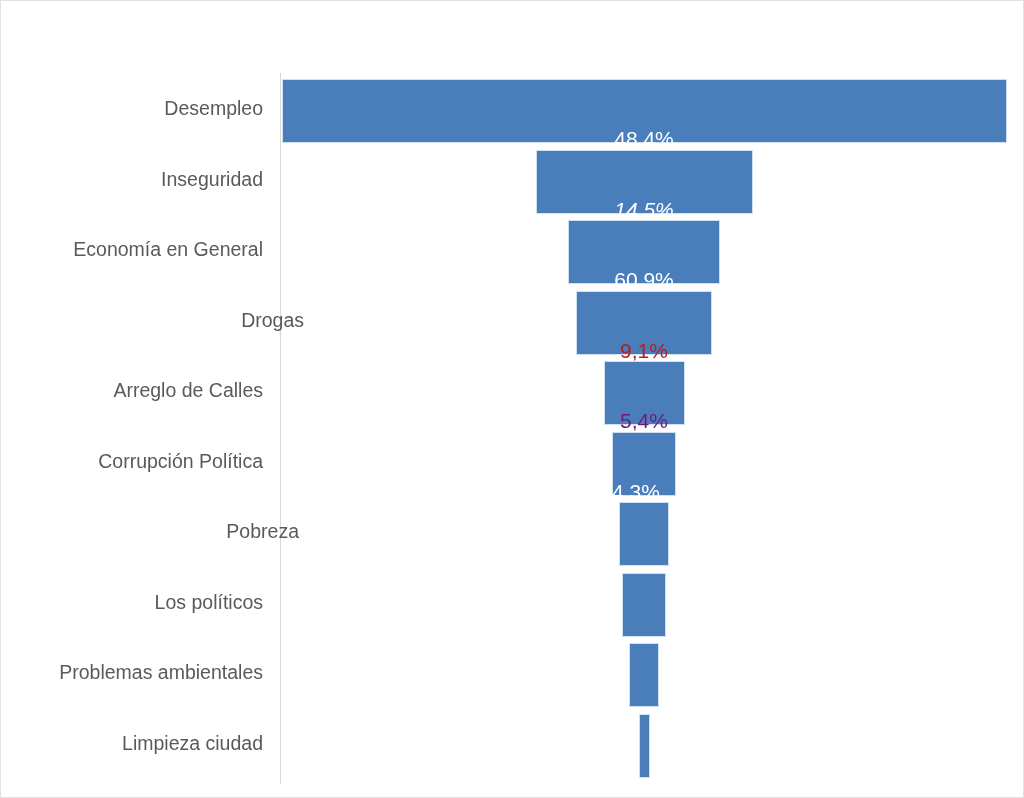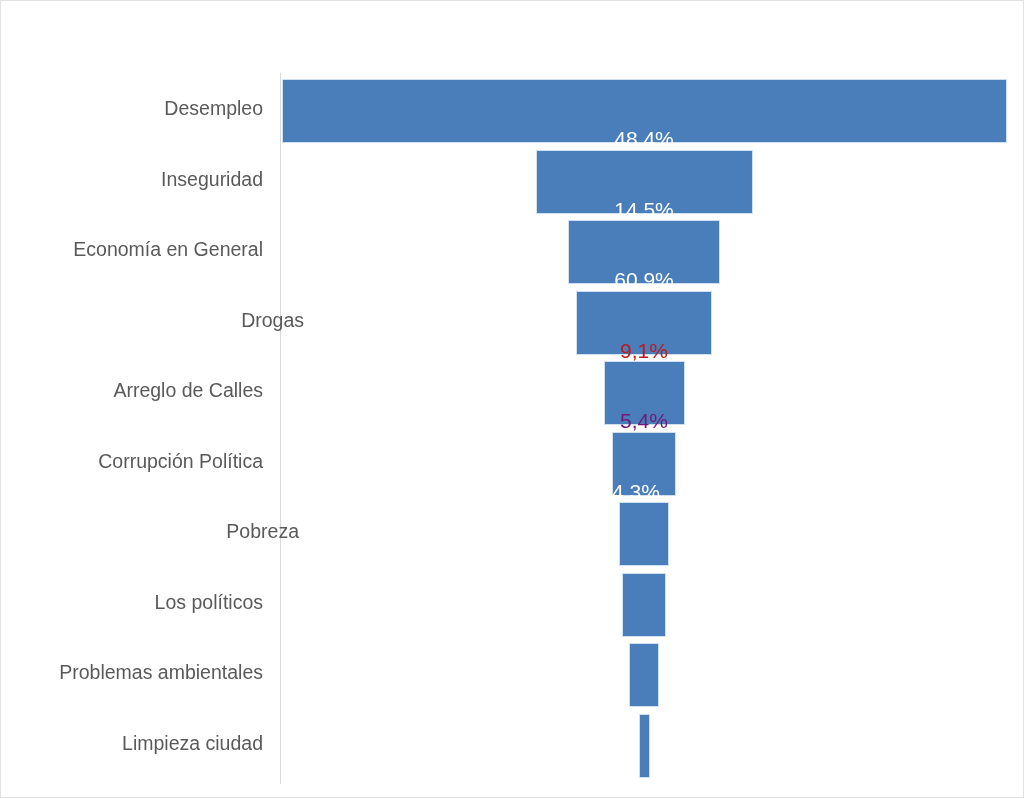--- a/index.html
+++ b/index.html
@@ -103,21 +103,21 @@
           <div class="cat-label">Desempleo</div>
           <div class="bar-wrap">
             <div class="bar" title="Desempleo: 48.4%" style="width: 725px; left: -362.5px; background: rgb(74, 126, 187); border-color: rgb(207, 224, 240);"></div>
             <div class="bar-value" style="width: 725px; left: -362.5px; color: rgb(255, 255, 255);">48,4%</div>
           </div>
         </div>
         <div class="bar-row" style="top: 70.5px;">
           <div class="cat-label">Inseguridad</div>
           <div class="bar-wrap">
             <div class="bar" title="Inseguridad: 14.5%" style="width: 217px; left: -108.5px; background: rgb(74, 126, 187); border-color: rgb(207, 224, 240);"></div>
-            <div class="bar-value" style="width: 217px; left: -108.5px; color: rgb(255, 255, 255);">14,5%</div>
+            <div class="bar-value" style="width: 217px; left: -108.5px; color: rgb(255, 255, 255); font-style: italic;">14,5%</div>
           </div>
         </div>
         <div class="bar-row" style="top: 141px;">
           <div class="cat-label">Economía en General</div>
           <div class="bar-wrap">
             <div class="bar" title="Economía en General: 10.2%" style="width: 152px; left: -76px; background: rgb(74, 126, 187); border-color: rgb(207, 224, 240);"></div>
             <div class="bar-value" style="width: 152px; left: -76px; color: rgb(255, 255, 255);">60,9%</div>
           </div>
         </div>
         <div class="bar-row" style="top: 211.5px; padding-left: 41px;">

